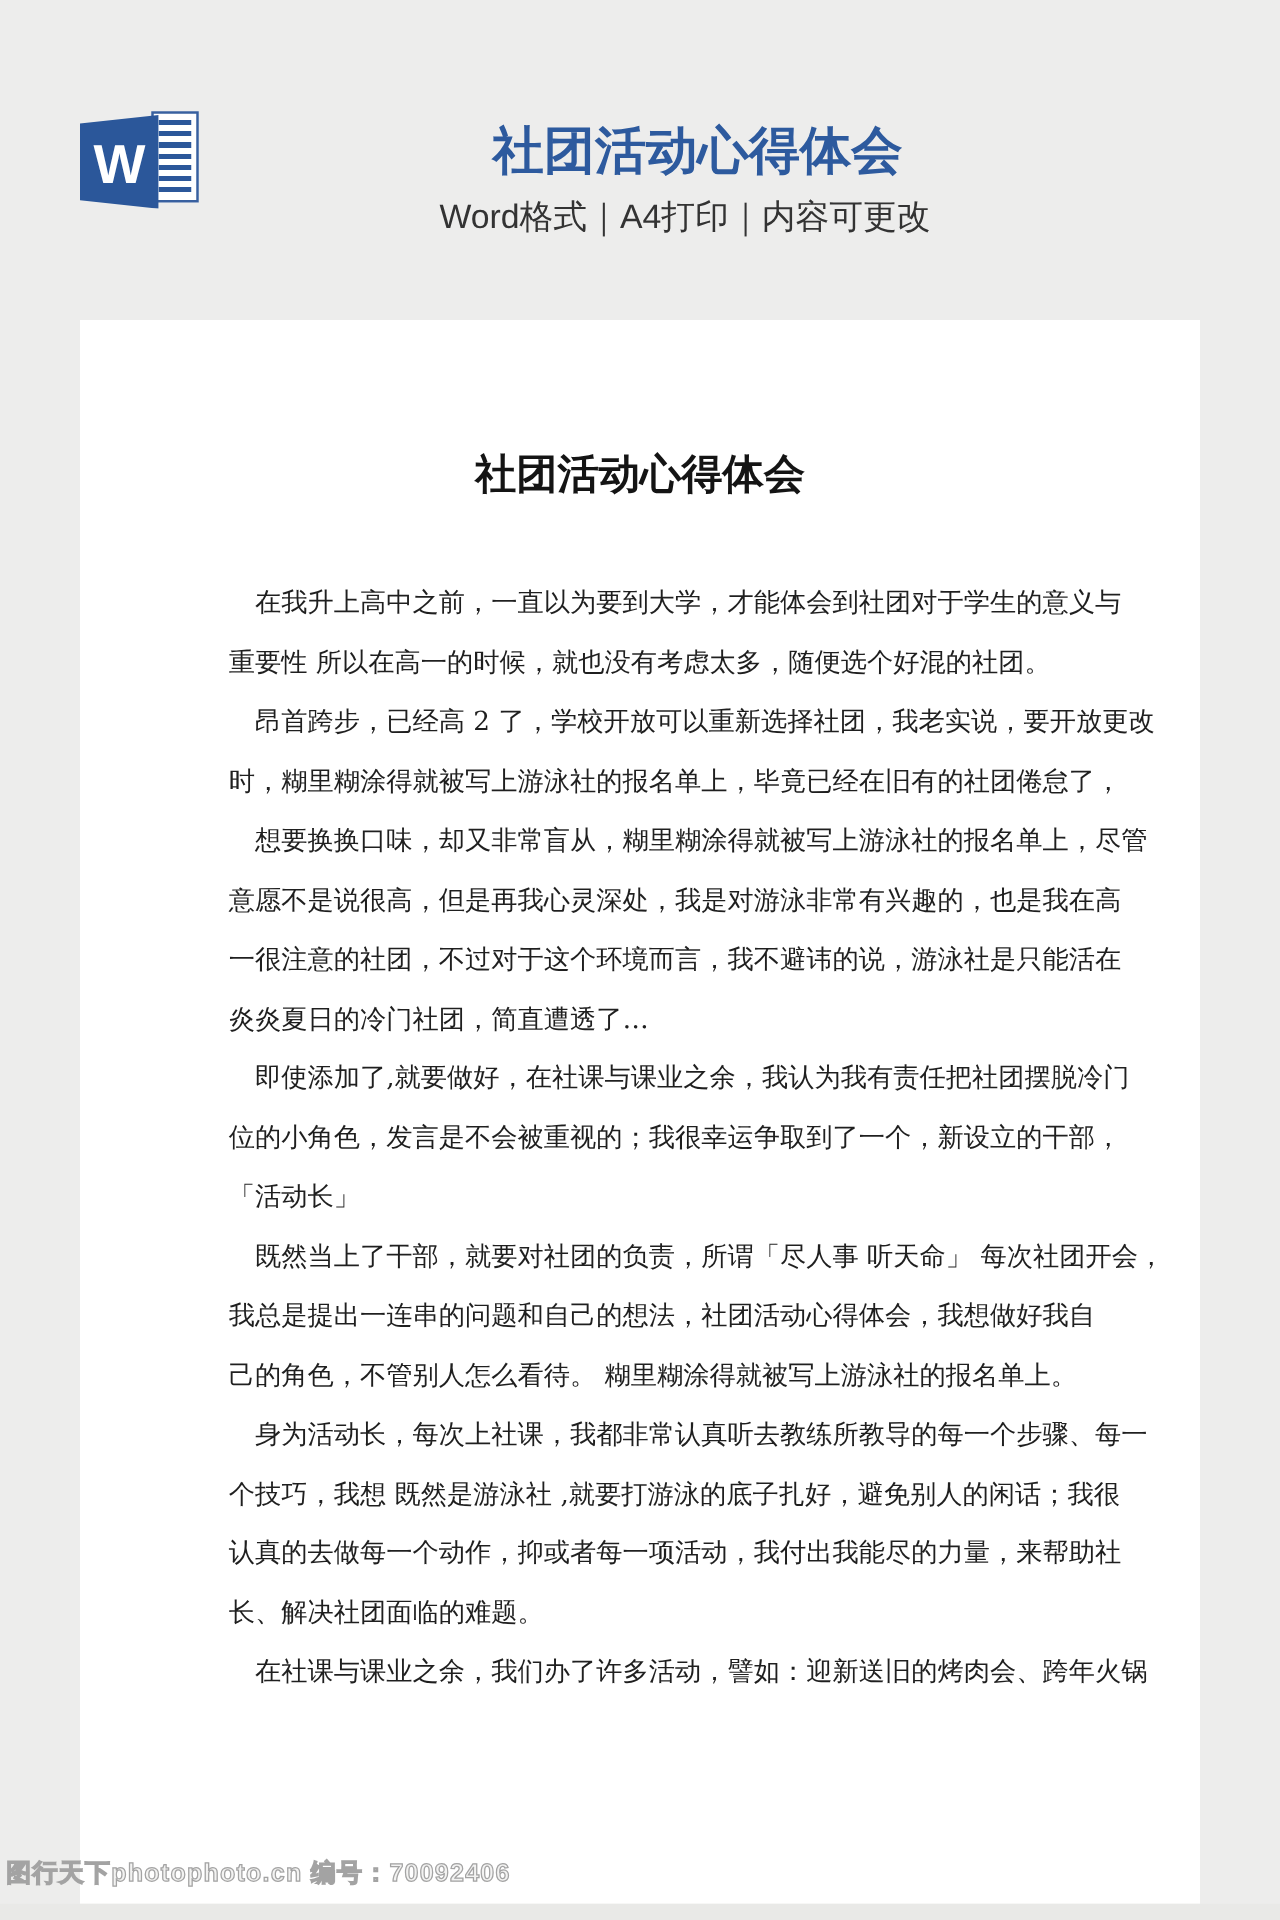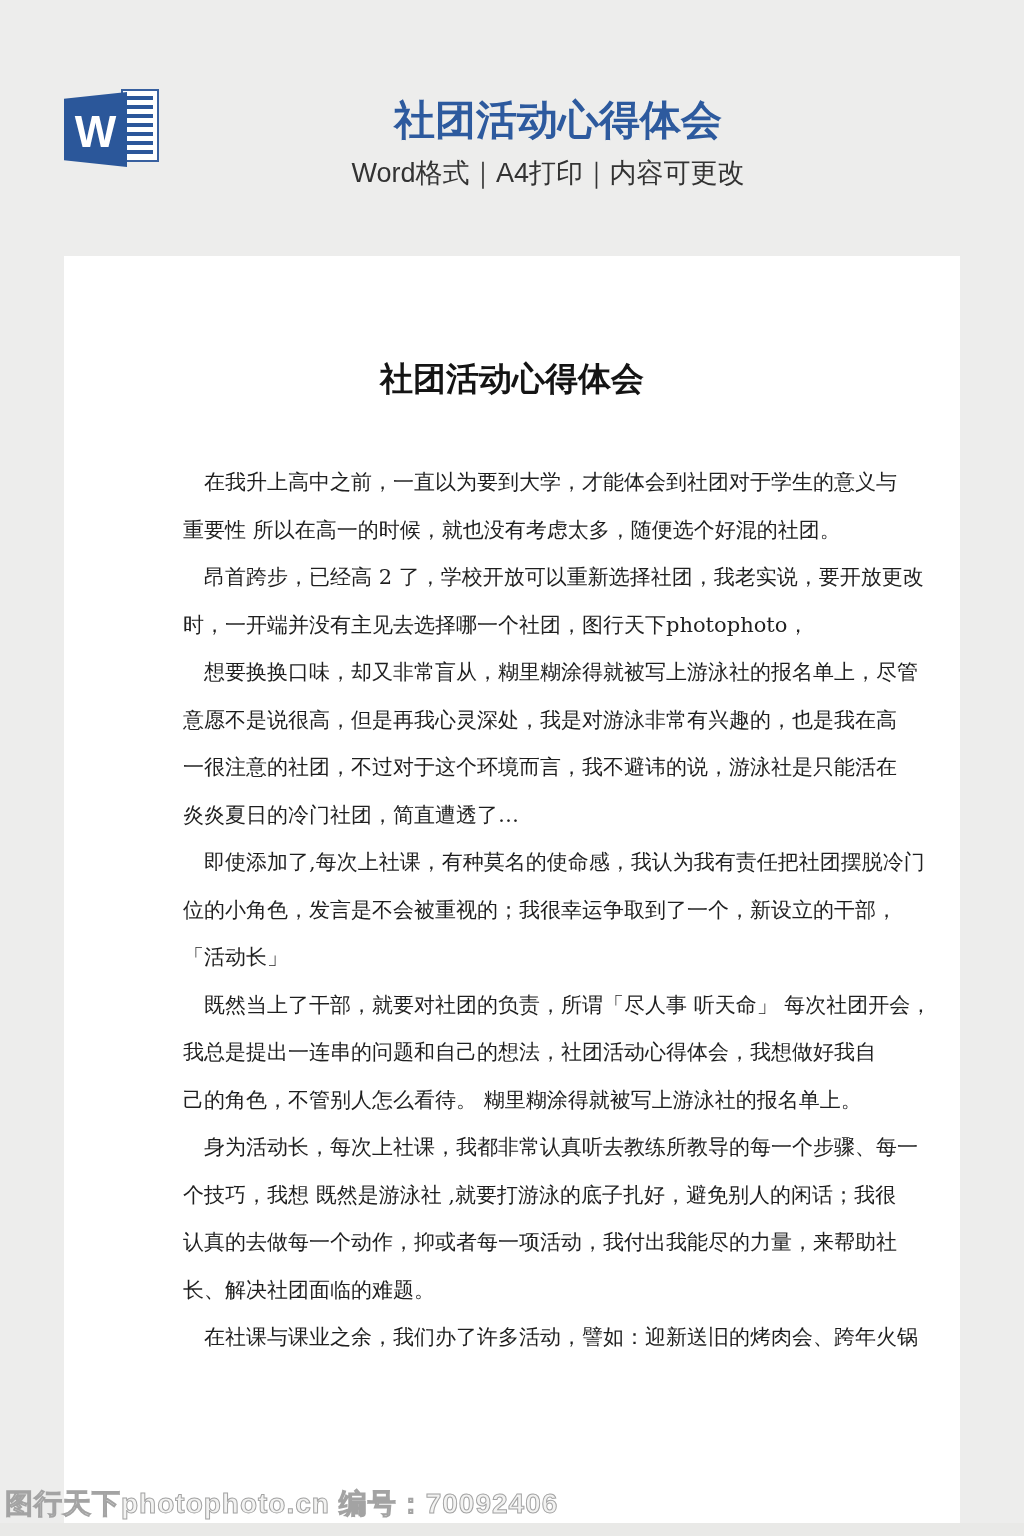--- a/index.html
+++ b/index.html
@@ -66,21 +66,21 @@
     height:47.5px; line-height:47.5px;
     font-size:21px; color:#1f1f1f;
     white-space:nowrap;
   }
   .p-first { text-indent:21px; }
 
   
   .watermark {
     position:absolute; left:5px; top:1485px;
     font-family:"Liberation Sans", sans-serif;
-    font-weight:bold; font-size:28px; letter-spacing:1px;
+    font-weight:bold; font-size:20px; letter-spacing:1px;
     color:#f3f3f2;
     -webkit-text-stroke:1px #a3a3a3;
   }
   .bottom-strip {
     position:absolute; left:0; bottom:0; width:1024px; height:13px;
     background:#e9e9e7;
   }
 </style>
 </head>
 <body>
@@ -99,30 +99,30 @@
 <div class="paper">
   <div class="doc-title">社团活动心得体会</div>
 
   <div class="doc-body">
     <div>
       <div class="line p-first">在我升上高中之前，一直以为要到大学，才能体会到社团对于学生的意义与</div>
       <div class="line">重要性 所以在高一的时候，就也没有考虑太多，随便选个好混的社团。</div>
     </div>
     <div>
       <div class="line p-first">昂首跨步，已经高 2 了，学校开放可以重新选择社团，我老实说，要开放更改</div>
-      <div class="line">时，一开端并没有主见去选择哪一个社团，图行天下photophoto，</div>
+      <div class="line">时，糊里糊涂得就被写上游泳社的报名单上，毕竟已经在旧有的社团倦怠了，</div>
     </div>
     <div>
       <div class="line p-first">想要换换口味，却又非常盲从，糊里糊涂得就被写上游泳社的报名单上，尽管</div>
       <div class="line">意愿不是说很高，但是再我心灵深处，我是对游泳非常有兴趣的，也是我在高</div>
       <div class="line">一很注意的社团，不过对于这个环境而言，我不避讳的说，游泳社是只能活在</div>
       <div class="line">炎炎夏日的冷门社团，简直遭透了…</div>
     </div>
     <div>
-      <div class="line p-first">即使添加了,每次上社课，有种莫名的使命感，我认为我有责任把社团摆脱冷门</div>
+      <div class="line p-first">即使添加了,就要做好，在社课与课业之余，我认为我有责任把社团摆脱冷门</div>
       <div class="line">位的小角色，发言是不会被重视的；我很幸运争取到了一个，新设立的干部，</div>
       <div class="line">「活动长」</div>
     </div>
     <div>
       <div class="line p-first">既然当上了干部，就要对社团的负责，所谓「尽人事 听天命」 每次社团开会，</div>
       <div class="line">我总是提出一连串的问题和自己的想法，社团活动心得体会，我想做好我自</div>
       <div class="line">己的角色，不管别人怎么看待。 糊里糊涂得就被写上游泳社的报名单上。</div>
     </div>
     <div>
       <div class="line p-first">身为活动长，每次上社课，我都非常认真听去教练所教导的每一个步骤、每一</div>

